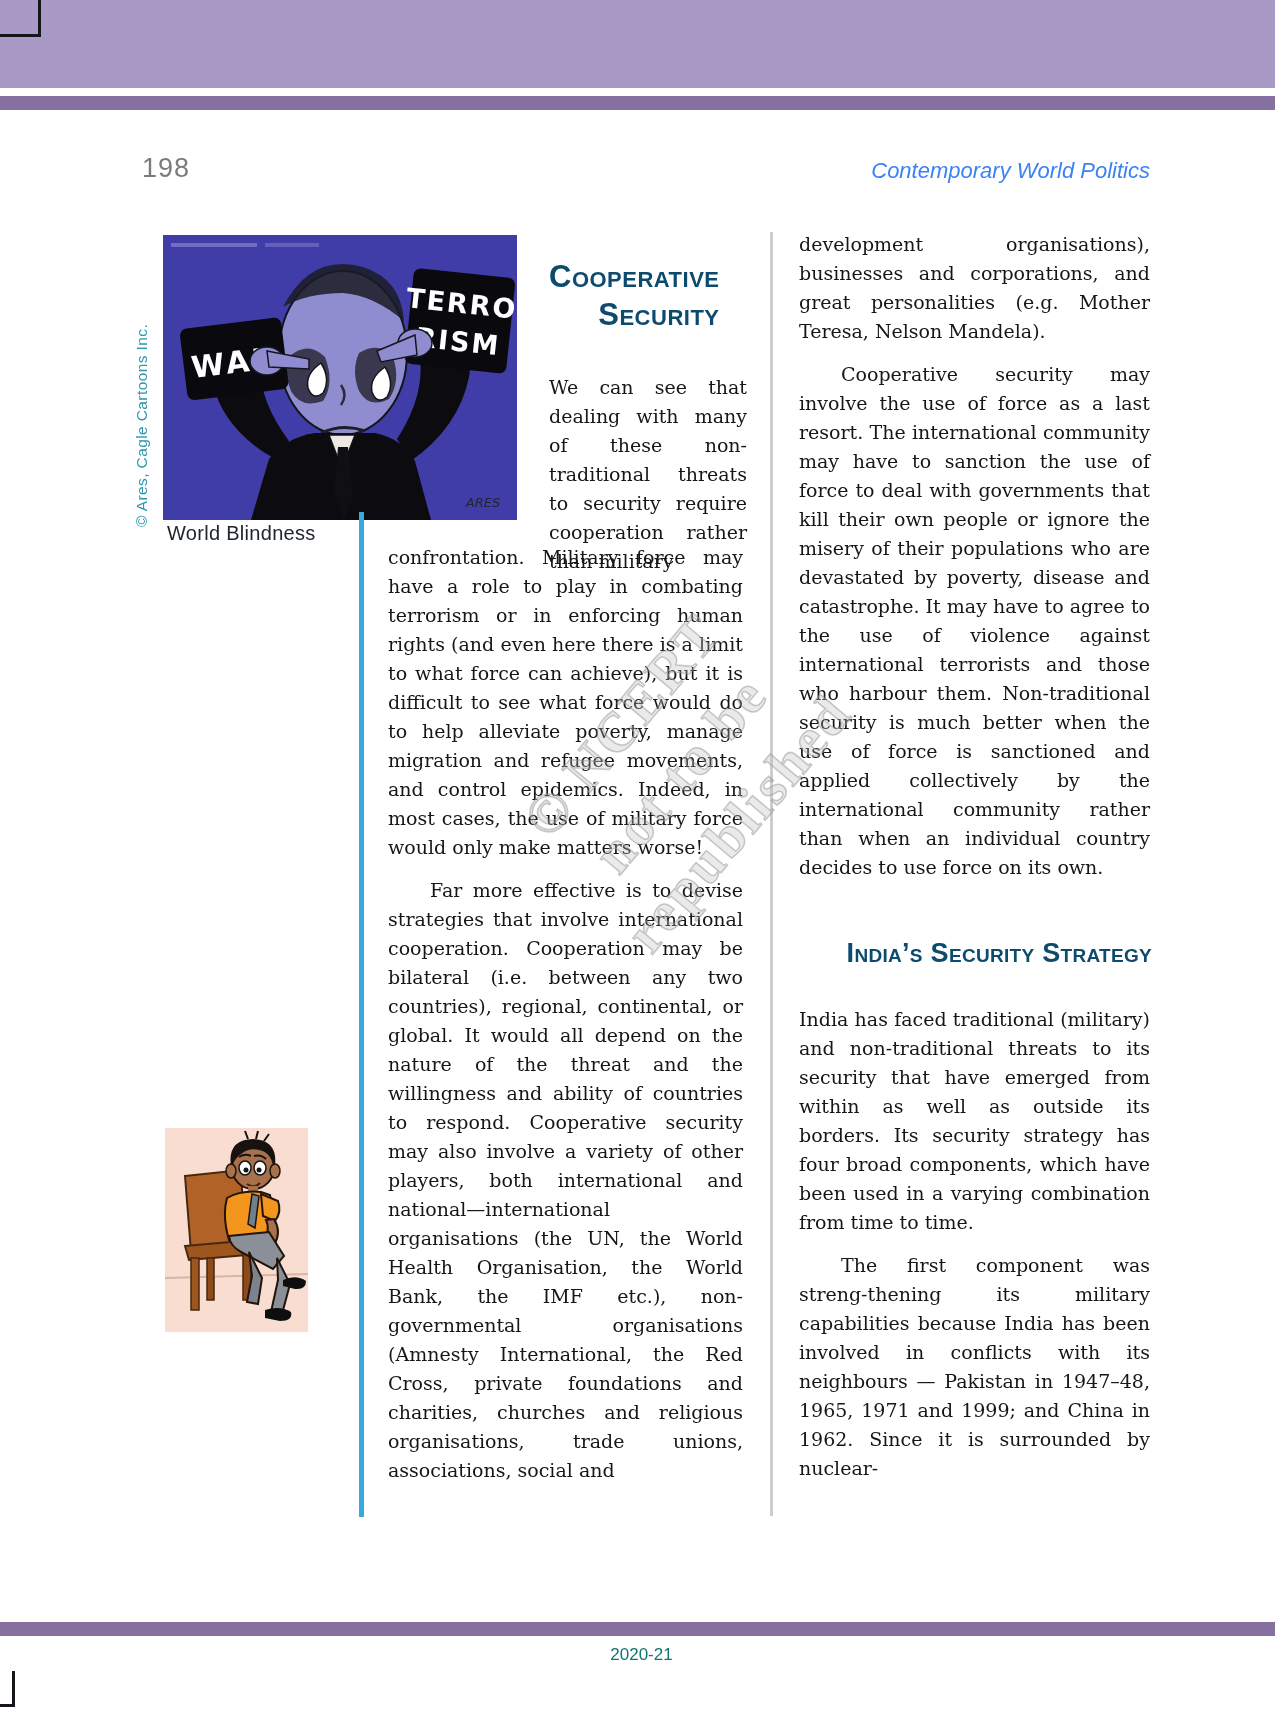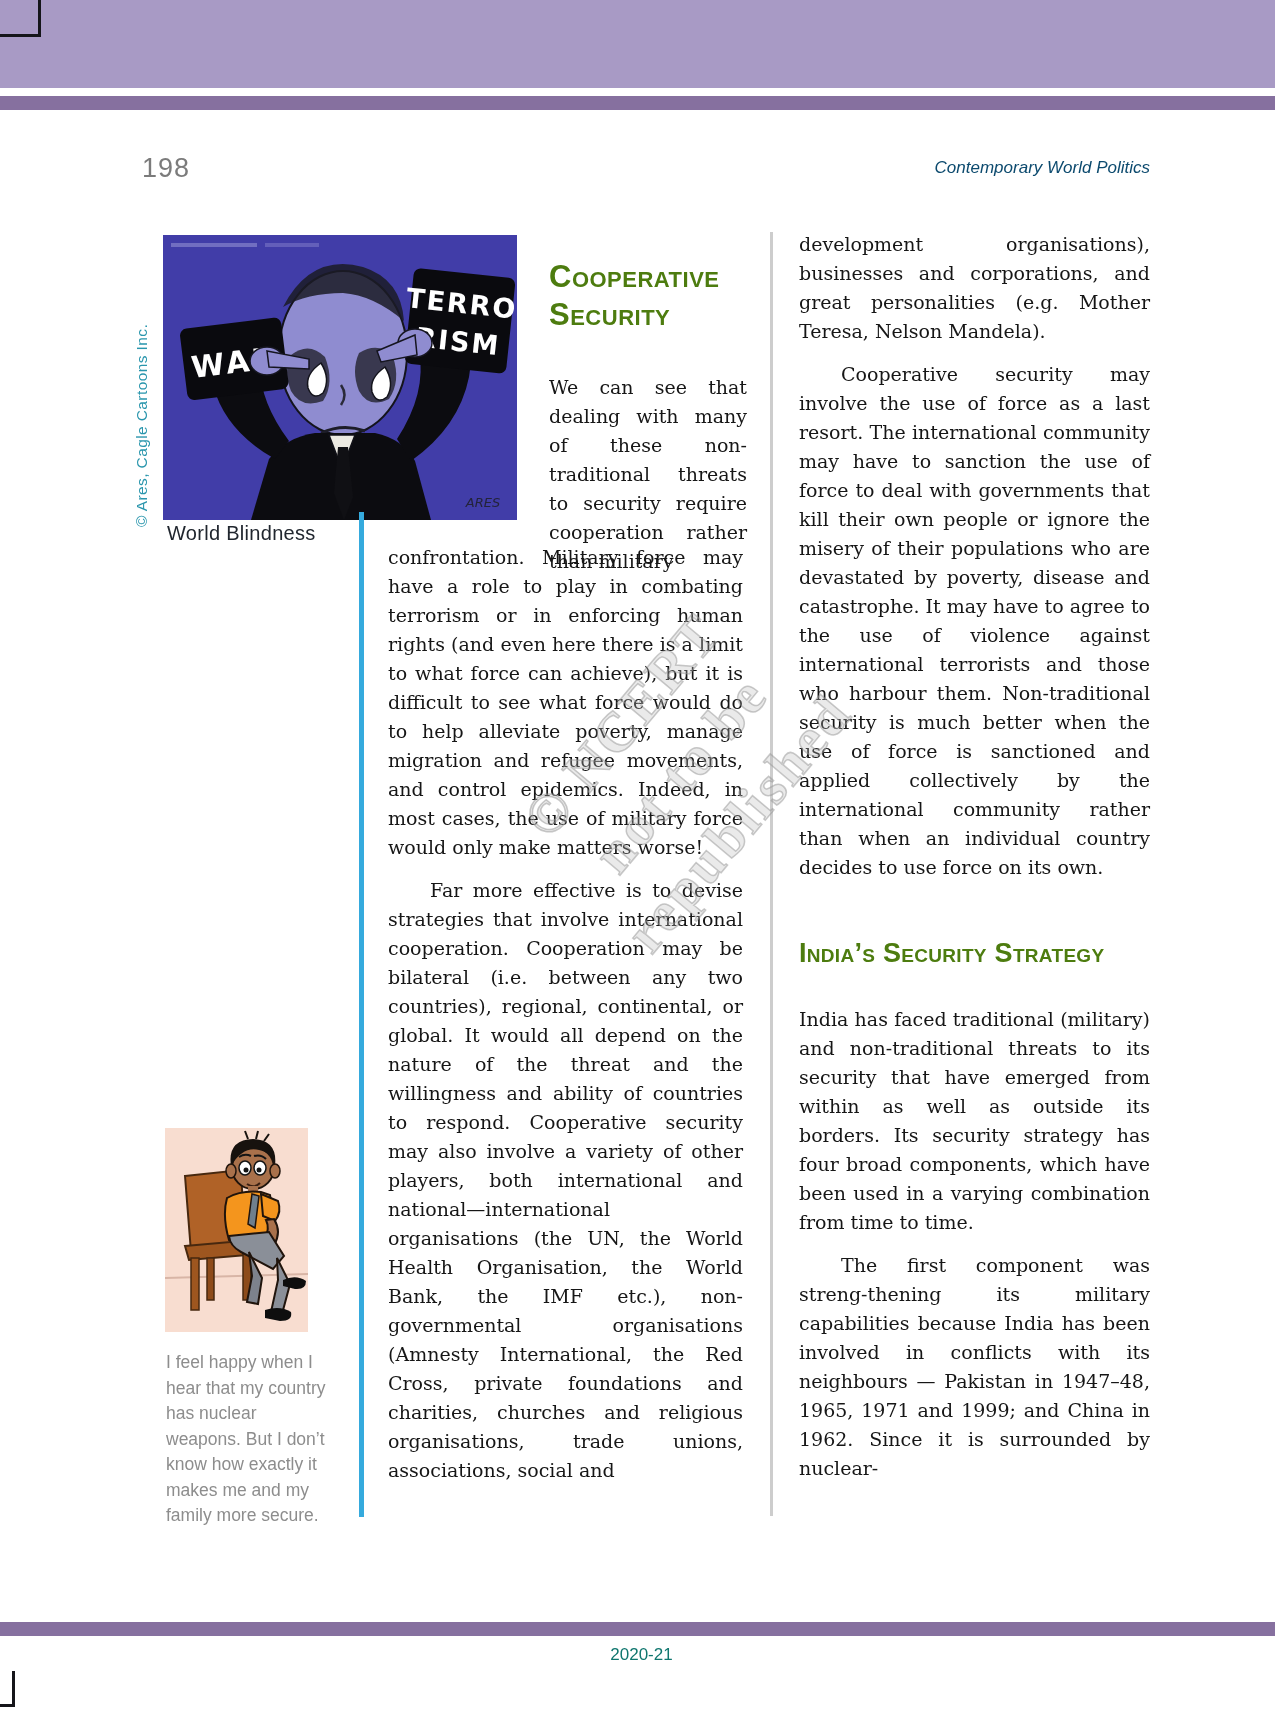--- a/index.html
+++ b/index.html
@@ -10,44 +10,44 @@
   .header-bar{position:absolute;left:0;top:0;width:1275px;height:88px;background:#a89ac5;}
   .header-stripe{position:absolute;left:0;top:96px;width:1275px;height:14px;background:#86709f;}
   .footer-stripe{position:absolute;left:0;top:1622px;width:1275px;height:14px;background:#86709f;}
   .crop-tl{position:absolute;left:0;top:0;width:38px;height:34px;
            border-right:3px solid #15151a;border-bottom:3px solid #15151a;}
   .crop-bl{position:absolute;left:0;top:1671px;width:12px;height:33px;
            border-right:3px solid #15151a;border-bottom:3px solid #15151a;}
 
   .page-number{position:absolute;left:142px;top:153px;font-size:27px;font-weight:500;
                color:#7b7b7b;letter-spacing:1px;}
-  .running-head{position:absolute;right:125px;top:158px;font-style:italic;font-size:17px;
-                color:#0c4a6e;}
+  .running-head{position:absolute;right:125px;top:158px;font-style:italic;font-size:22px;
+                color:#3b82f6;}
   .footer-text{position:absolute;left:4px;top:1645px;width:1275px;text-align:center;
                font-size:17px;color:#0f766e;}
 
   
   .cyan-rule{position:absolute;left:359px;top:512px;width:5px;height:1005px;background:#35aadd;}
   .col-divider{position:absolute;left:770px;top:232px;width:3px;height:1284px;background:#cdcdcd;}
 
   
   .credit{position:absolute;left:133px;top:527px;width:260px;
           transform:rotate(-90deg);transform-origin:0 0;
           font-size:15.5px;color:#2a96ad;letter-spacing:.4px;}
   .cartoon{position:absolute;left:163px;top:235px;width:354px;height:285px;}
   .cartoon svg,.boy svg{display:block;width:100%;height:100%;}
   .cartoon-caption{position:absolute;left:167px;top:522px;font-size:20px;color:#20262e;
                    letter-spacing:.3px;}
   .boy{position:absolute;left:165px;top:1128px;width:143px;height:204px;}
   .boy-caption{position:absolute;left:166px;top:1350px;width:200px;font-size:17.5px;
                line-height:25.5px;color:#8d8d8d;white-space:pre-line;}
 
   
-  .heading{font-family:"Liberation Sans",sans-serif;font-weight:700;color:#4d7c0f;
-           font-variant:small-caps;}
+  .heading{font-family:"Liberation Sans",sans-serif;font-weight:700;color:#0c4a6e;
+           font-variant:small-caps;text-align:right;}
   .mid-heading{position:absolute;left:549px;top:232px;font-size:31px;line-height:38px;
                white-space:pre-line;letter-spacing:.5px;}
   .right-heading{font-size:27px;letter-spacing:.3px;margin:56px 0 36px 0;}
 
   
   .bodytext{font-family:"DejaVu Serif","Liberation Serif",serif;font-size:19px;
             line-height:29px;color:#161616;text-align:justify;margin-top:36px;}
   .narrow{position:absolute;left:549px;top:337px;width:198px;}
   .mid-flow{position:absolute;left:388px;top:543px;width:357px;}
   .right-flow{position:absolute;left:799px;top:230px;width:353px;}
@@ -164,27 +164,20 @@
       <path d="M96 66 L113 73 Q117 84 110 93 L98 88 Z" fill="#f4951d" stroke="#20140c" stroke-width="2"></path>
       <path d="M87 66 L94 68 L90 100 L83 96 Z" fill="#6f7f8c" stroke="#20140c" stroke-width="1.5"></path>
       <path d="M109 91 Q117 104 109 117 L100 112 Q105 100 101 92 Z" fill="#a9714b" stroke="#20140c" stroke-width="2"></path>
       <path d="M64 108 L104 104 L119 128 L108 141 L76 124 Q65 118 64 108 Z" fill="#8a8f98" stroke="#20140c" stroke-width="2"></path>
       <path d="M112 130 L125 156 L117 186 L106 184 L113 152 Z" fill="#8a8f98" stroke="#20140c" stroke-width="2"></path>
       <path d="M84 124 L97 150 L93 176 L82 174 L87 148 Z" fill="#7d828c" stroke="#20140c" stroke-width="2"></path>
       <path d="M100 182 q15 -5 26 2 q2 9 -11 9 l-15 -3 Z" fill="#0e0e0e"></path>
       <path d="M118 152 q13 -6 23 1 q0 9 -11 8 l-12 -3 Z" fill="#0e0e0e"></path>
     </svg>
   </div>
-  <div class="boy-caption">I feel happy when I
-hear that my country
-has nuclear
-weapons. But I don’t
-know how exactly it
-makes me and my
-family more secure.</div>
 
   <div class="watermark">
     <div>© NCERT</div>
     <div>not to be republished</div>
   </div>
 
   <div class="footer-stripe"></div>
   <div class="footer-text">2020-21</div>
   <div class="crop-bl"></div>
 

